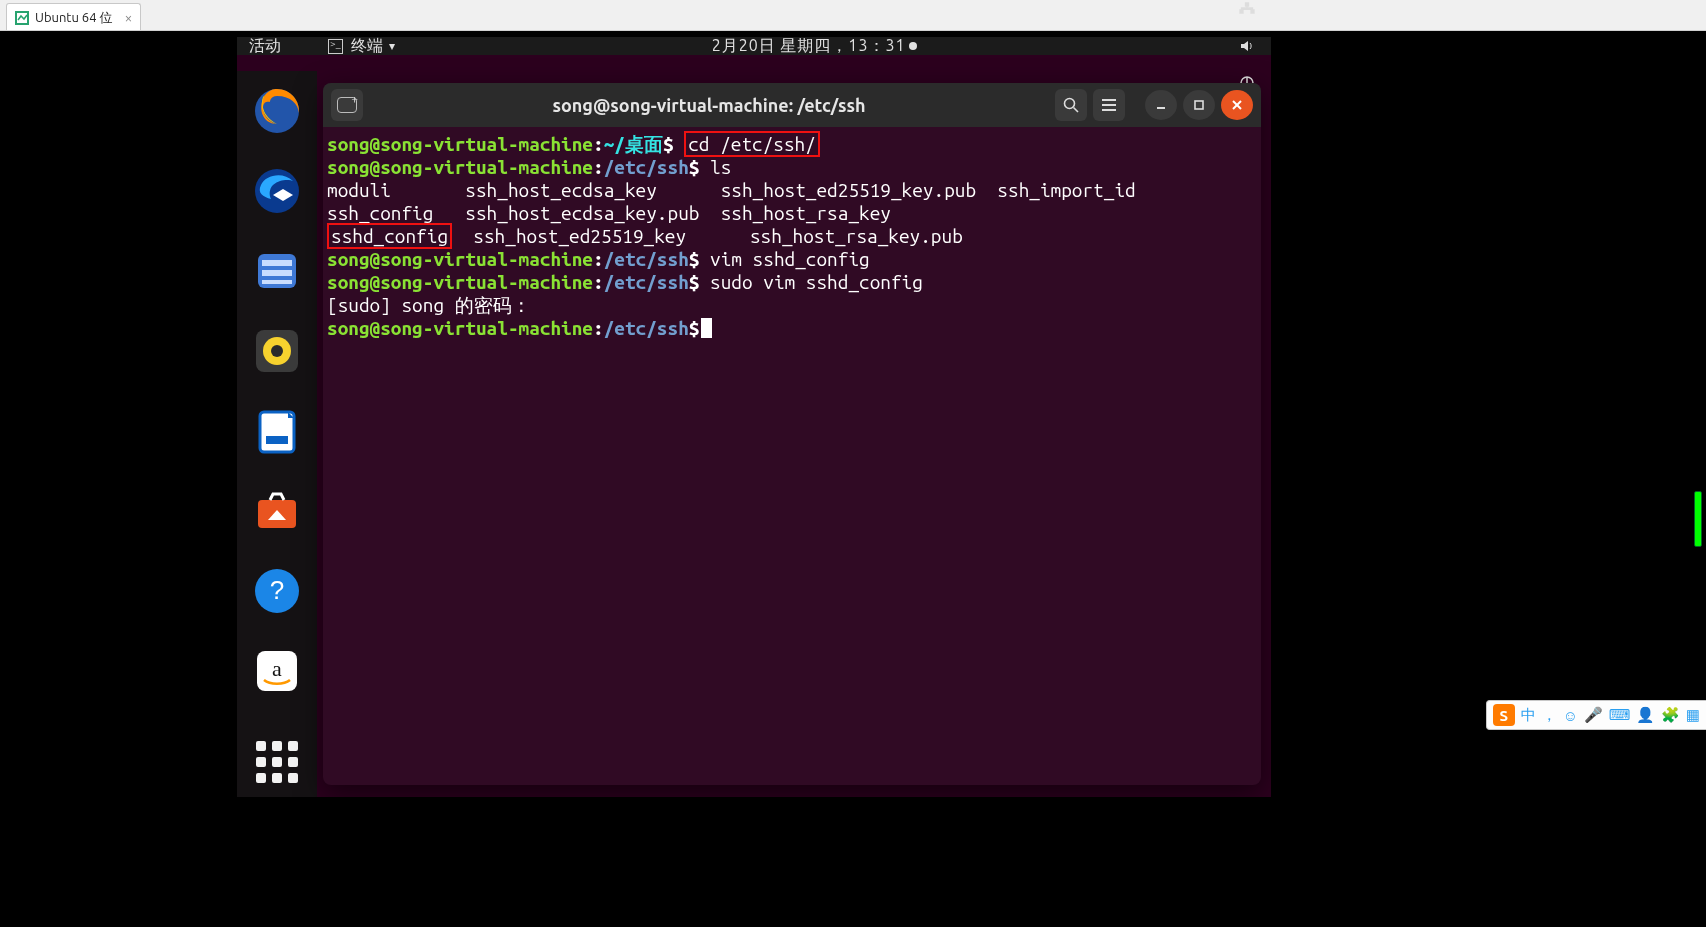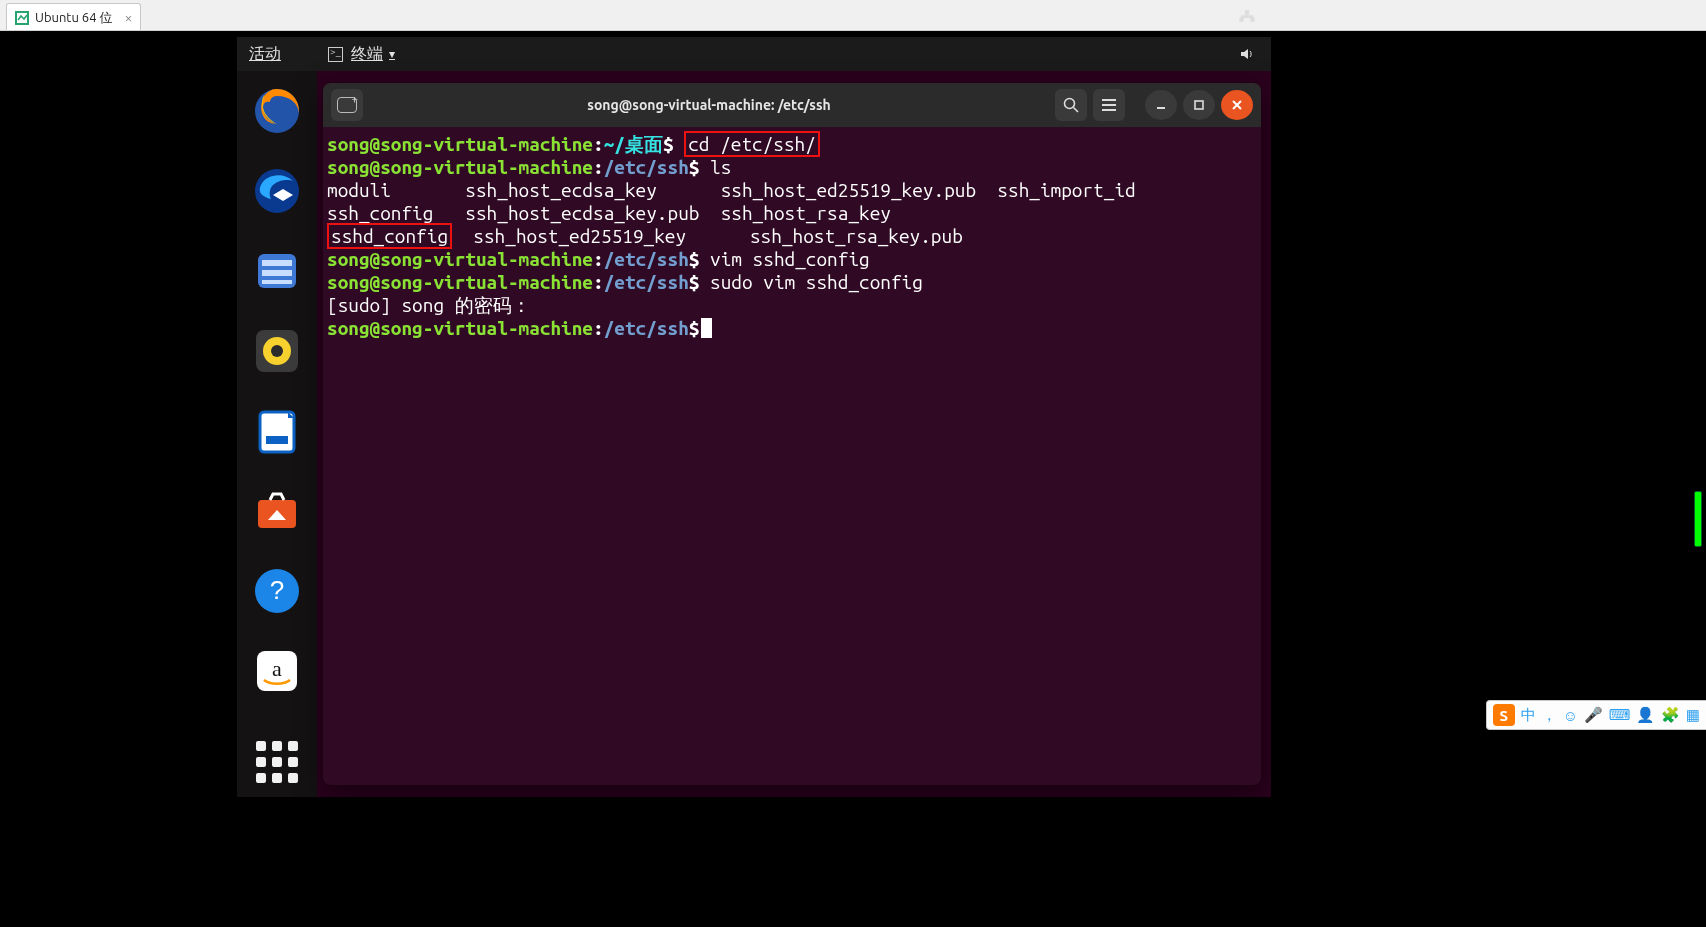--- a/index.html
+++ b/index.html
@@ -10,21 +10,21 @@
   .vm-tabs { height:31px; background:#f0f0f0; display:flex; align-items:flex-end; border-bottom:1px solid #d0d0d0; }
   .vm-tab { height:27px; margin-left:6px; padding:2px 8px 0 8px; background:#ffffff; border:1px solid #c8c8c8; border-bottom:none; border-radius:3px 3px 0 0; display:flex; align-items:center; font-size:13px; color:#222; gap:6px;}
   .vm-tab .vm-icon { width:14px; height:14px; display:inline-block; }
   .vm-tab .close { color:#888; font-size:14px; margin-left:6px; cursor:pointer;}
 
   
   .vm-area { position:absolute; left:0; right:0; top:31px; bottom:0; background:#000; }
   .vm-screen { position:absolute; left:237px; top:6px; width:1034px; height:760px; background:#2c001e; }
 
   
-  .gnome-top { height:34px; background:#1b1b1b; color:#e0e0e0; font-size:16px; display:flex; align-items:center; padding:0 12px; justify-content:space-between;text-decoration:underline; }
+  .gnome-top { height:18px; background:#1b1b1b; color:#e0e0e0; font-size:16px; display:flex; align-items:center; padding:0 12px; justify-content:space-between; }
   .gnome-top .left { display:flex; align-items:center; gap:18px;}
   .gnome-top .center { flex:1; text-align:center; letter-spacing:1px;}
   .gnome-top .right { display:flex; align-items:center; gap:16px; font-size:15px;flex-direction:column;}
   .term-menu { display:flex; align-items:center; gap:6px;margin-left:29px;}
   .term-menu .sq { width:15px; height:15px; border:1px solid #ccc; display:inline-block; position:relative; margin-right:2px;}
   .term-menu .sq::after{ content:">_"; position:absolute; left:1px; top:-2px; font-size:10px; color:#ccc;}
   .drop { font-size:12px; }
   .dot-indicator { width:8px; height:8px; background:#e0e0e0; border-radius:50%; display:inline-block; margin-left:4px; vertical-align:middle;}
 
   
@@ -32,21 +32,21 @@
   .dock .dock-item { width:56px; height:56px; border-radius:12px; display:flex; align-items:center; justify-content:center; font-size:11px; color:#fff; }
   .dock .apps-grid { margin-top:auto; margin-bottom:14px; display:grid; grid-template-columns:repeat(3,10px); grid-template-rows:repeat(3,10px); gap:6px;}
   .dock .apps-grid span{ width:10px; height:10px; background:#f2f2f2; border-radius:2px; }
 
   
   .term-win { position:absolute; left:86px; top:46px; right:10px; height:702px; background:#300a24; border-radius:8px; box-shadow:0 8px 28px rgba(0,0,0,0.55); display:flex; flex-direction:column; overflow:hidden;}
   .term-titlebar { height:44px; background:#2b2b2b; display:flex; align-items:center; color:#e6e6e6; font-size:16px; padding:0 8px; gap:6px;}
   .tb-btn { height:32px; min-width:32px; border-radius:6px; display:flex; align-items:center; justify-content:center; background:#3a3a3a; color:#ddd;}
   .tb-btn.round{ border-radius:50%; width:30px; height:30px;}
   .tb-btn.close{ background:#e95420; color:#fff;}
-  .tb-title { flex:1; text-align:center; font-weight:600; font-size:14px;}
+  .tb-title { flex:1; text-align:center; font-weight:600; font-size:18px;}
   .tb-spacer { width:8px; }
   .new-tab-ico { border:1px solid #bbb; border-radius:4px; width:20px; height:16px; position:relative;}
   .new-tab-ico::after{content:"+"; position:absolute; right:-2px; top:-6px; font-size:12px; color:#ddd;}
 
   .term-body { flex:1; padding:6px 4px 4px 4px; font-family: "Ubuntu Mono","DejaVu Sans Mono",monospace; font-size:19px; line-height:23px; color:#ffffff; white-space:pre; position:relative; overflow:hidden;}
   .u { color:#8ae234; font-weight:bold;}       
   .p { color:#729fcf; font-weight:bold;}       
   .h { color:#34e2e2; font-weight:bold;}       
   .d { color:#ffffff; font-weight:bold;}       
   .redbox { border:2px solid #e11; padding:0 2px;}
@@ -97,20 +97,23 @@
   <div class="vm-screen">
 
     <div class="gnome-top">
       <div class="left">
         <span>活动</span>
         <span class="term-menu">
           <span class="sq"></span>
           <span>终端</span>
           <span class="drop">▾</span>
         </span>
+      </div>
+      <div class="center">
+        <span>2月20日 星期四，13：31</span><span class="dot-indicator"></span>
       </div>
       <div class="right">
         <span><span>zh</span> <span class="drop">▾</span></span>
         <span><svg width="18" height="18" viewBox="0 0 18 18">
               <path class="gicon" d="M2 13h3v-3H2zM13 13h3v-3h-3zM7.5 6h3V3h-3zM9 6v4M3.5 10V8h11v2" stroke="#ddd" stroke-width="1.3" fill="none"></path>
             </svg></span>
         <span><svg width="18" height="18" viewBox="0 0 18 18">
               <path class="gicon" d="M3 7v4h3l4 3V4L6 7z"></path>
               <path d="M12 6c1.5 1 1.5 5 0 6" stroke="#ddd" fill="none"></path>
             </svg></span>

